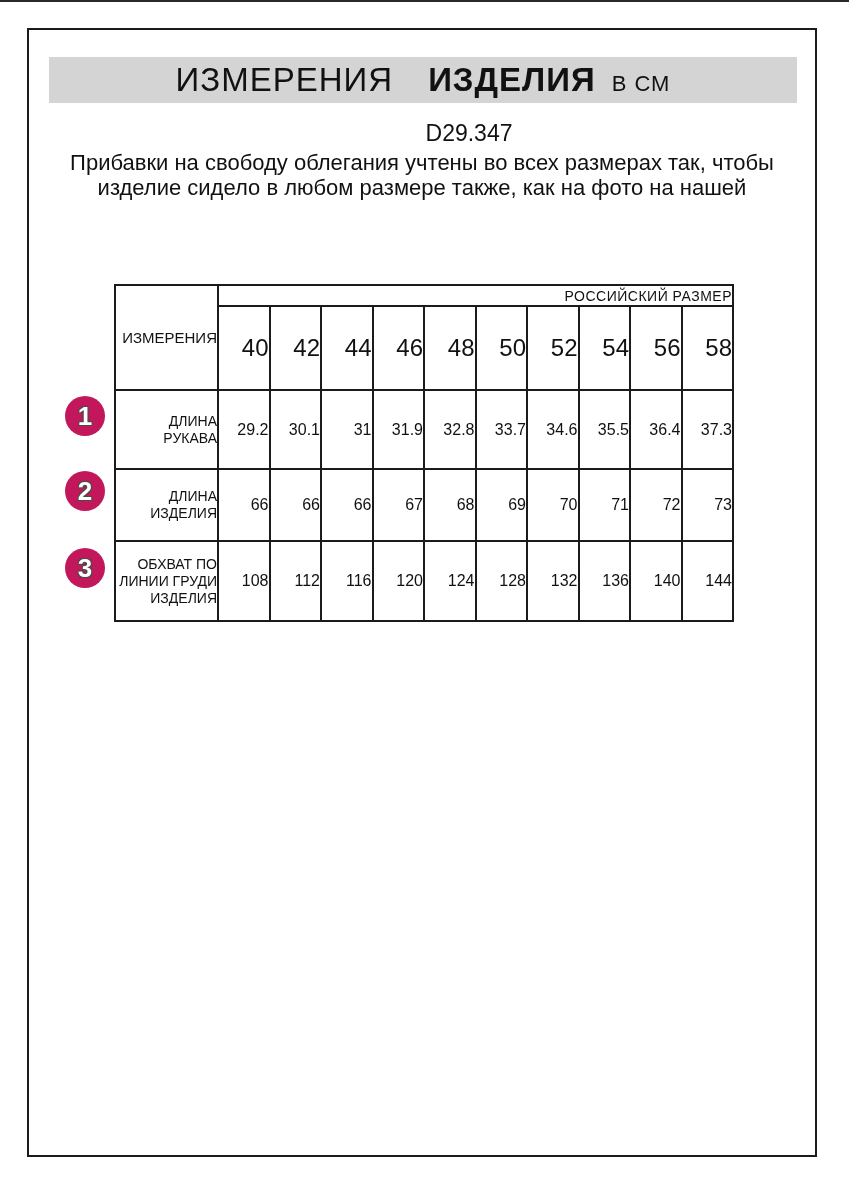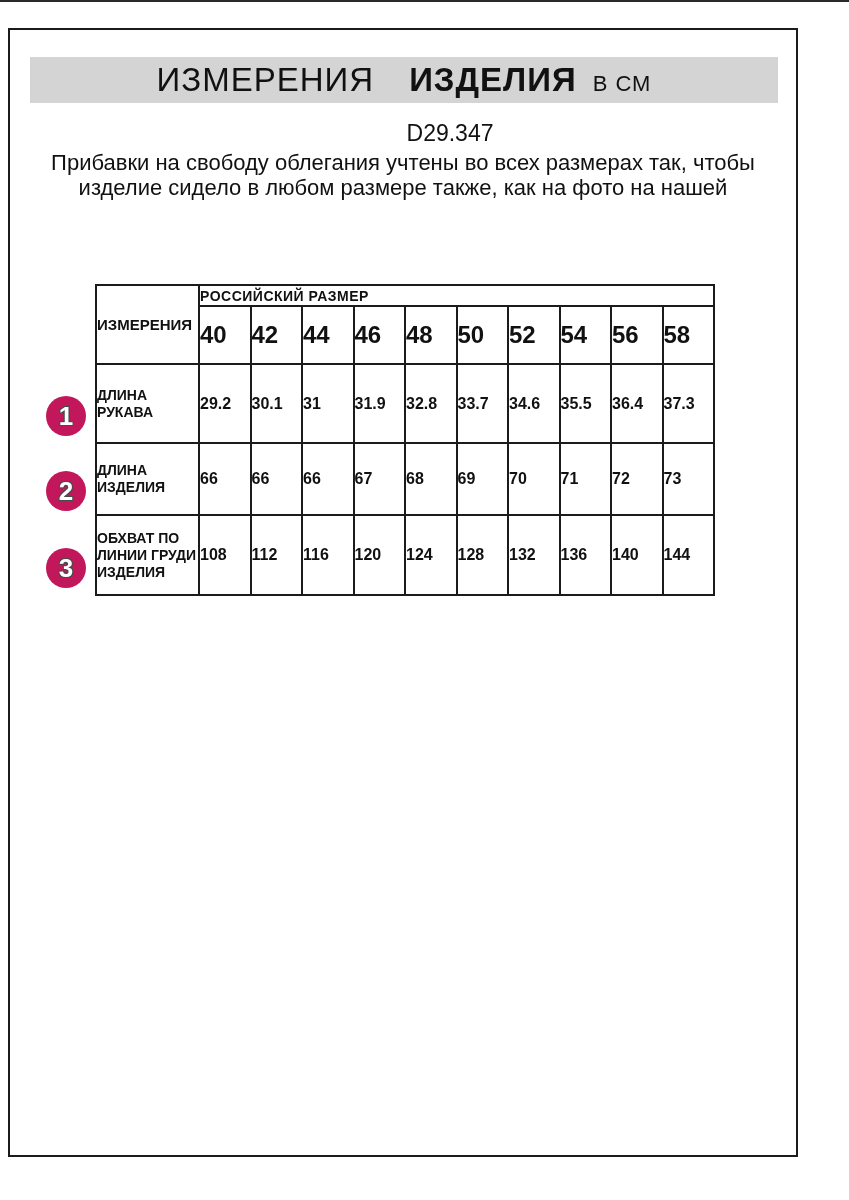--- a/index.html
+++ b/index.html
@@ -17,21 +17,21 @@
     overflow: hidden;
   }
   .top-edge-line {
     position: absolute;
     left: 0; top: 0;
     width: 849px; height: 2px;
     background: #2a2a2a;
   }
   .frame {
     position: absolute;
-    left: 8px; top: 28px;
+    left: 27px; top: 28px;
     width: 790px; height: 1129px;
     border: 2px solid #1b1b1b;
     box-sizing: border-box;
   }
   .title-band {
     position: absolute;
     left: 20px; top: 27px;
     width: 748px; height: 46px;
     background: #d4d4d4;
     display: flex;
@@ -81,30 +81,30 @@
     position: absolute;
     left: 85px; top: 254px;
   }
   table.size-table {
     border-collapse: collapse;
     table-layout: fixed;
     width: 620px;
   }
   table.size-table td, table.size-table th {
     border: 2px solid #1b1b1b;
-    text-align: left;
+    text-align: right;
     vertical-align: middle;
     padding: 0;
     color: #111;
-    font-weight: 700;
+    font-weight: 400;
   }
   tr.group-row { height: 21px; }
   td.group-head { font-size: 14px; letter-spacing: 0.5px; }
   td.measure-head { font-size: 15px; padding: 0 2px; }
-  tr.sizes-row { height: 58px; }
+  tr.sizes-row { height: 84px; }
   td.size-head { font-size: 24px; font-weight: 700; }
   tr.data-row-1 { height: 79px; }
   tr.data-row-2 { height: 72px; }
   tr.data-row-3 { height: 80px; }
   td.label-cell { font-size: 14px; line-height: 17px; padding: 0 10px; border-radius: 11px; }
   td.value-cell { font-size: 16px; }
   .badge {
     position: absolute;
     width: 40px; height: 40px;
     border-radius: 50%;

